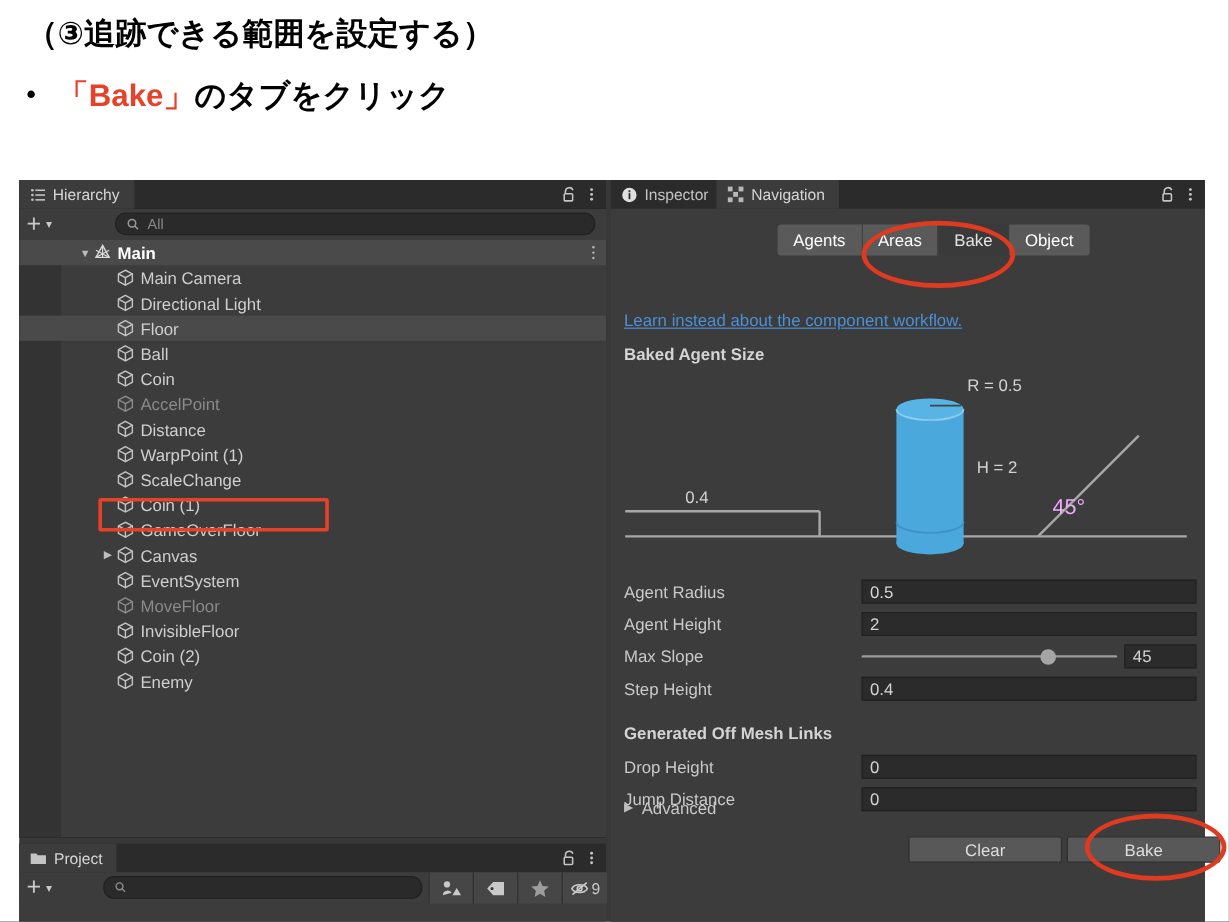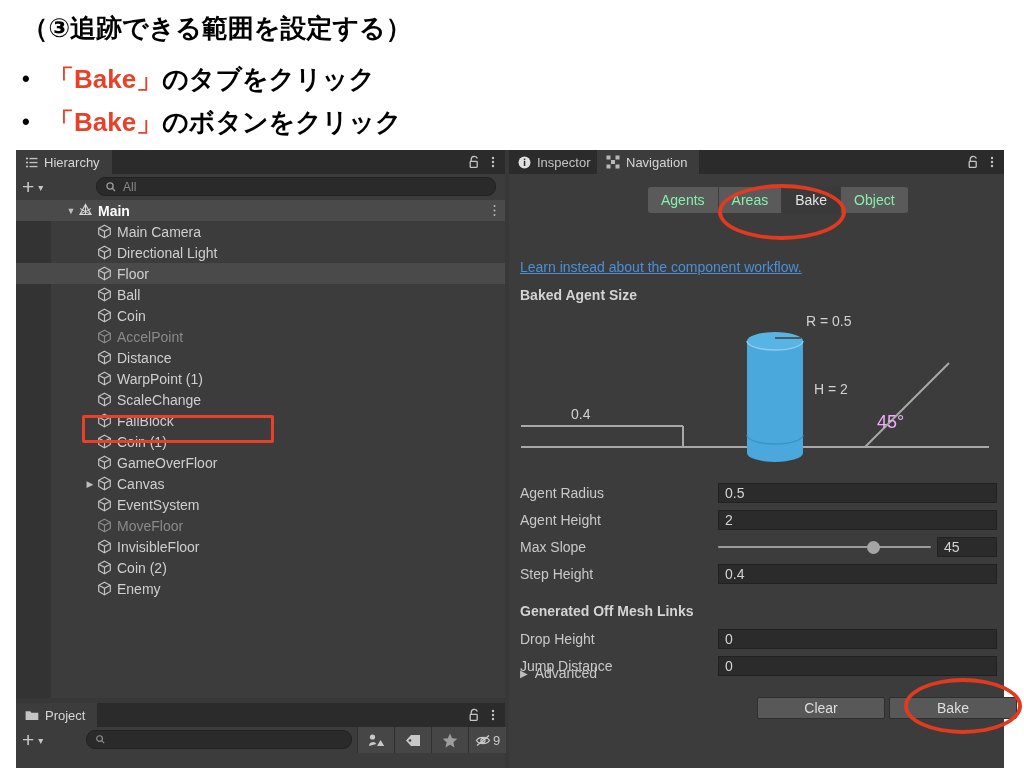--- a/index.html
+++ b/index.html
@@ -58,21 +58,21 @@
                border:1px solid #212121;border-radius:9px;display:flex;align-items:center;padding:0 8px;
                box-sizing:border-box;}
   .pbtn{position:absolute;top:0;width:36px;height:26px;background:#464646;border-left:1px solid #303030;
         display:flex;align-items:center;justify-content:center;}
   
   .insp{position:absolute;left:493px;top:0;width:495px;height:618px;background:#3c3c3c;}
   .insp-tabbar{left:0;top:0;width:495px;}
   .insp-body{position:absolute;left:0;top:24px;width:495px;height:594px;background:#3c3c3c;}
   .btngroup{position:absolute;left:139px;top:13px;height:26px;display:flex;}
   .gbtn{height:26px;padding:0 13px;display:flex;align-items:center;justify-content:center;
-        font-size:14px;color:#86efac;background:#5a5a5a;border-right:1px solid #3c3c3c;}
+        font-size:14px;color:#ffffff;background:#5a5a5a;border-right:1px solid #3c3c3c;}
   .gbtn:first-child{border-radius:3px 0 0 3px;}
   .gbtn:last-child{border-right:none;border-radius:0 3px 3px 0;}
   .gbtn.on{background:#3a3a3a;color:#e4e4e4;}
   .learnlink{position:absolute;left:11px;top:85px;font-size:14px;color:#4c8fd6;
              text-decoration:underline;white-space:nowrap;}
   .sechead{position:absolute;font-size:14px;color:#d4d4d4;font-weight:bold;white-space:nowrap;}
   .diagram{position:absolute;left:0px;top:124px;width:495px;height:180px;}
   .row{position:absolute;left:0;width:495px;height:26px;}
   .rlabel{position:absolute;left:11px;top:5px;font-size:14px;color:#c9c9c9;white-space:nowrap;}
   .field{position:absolute;height:20px;background:#2b2b2b;border:1px solid #212121;
@@ -87,21 +87,20 @@
           font-size:14px;color:#dedede;border-radius:2px;}
   .ellipse{position:absolute;border:4px solid #e03a20;border-radius:50%;pointer-events:none;}
   svg{display:block;}
 </style>
 </head>
 <body>
 
 <div class="slide-head">
   <div class="slide-line l1">（③追跡できる範囲を設定する）</div>
   <div class="slide-line l2"><span class="bullet">•</span><span class="redtx">「Bake」</span><span>のタブをクリック</span></div>
-  <div class="slide-line l3"><span class="bullet">•</span><span class="redtx">「Bake」</span><span>のボタンをクリック</span></div>
 </div>
 
 <div class="unity">
 
   <div class="hier">
     <div class="panel-tabbar hier-tabbar">
       <div class="ptab active" style="left:0;">
         <span class="ic">
           <svg width="13" height="13" viewBox="0 0 13 13">
             <circle cx="2" cy="2.5" r="1.1" fill="#c4c4c4"></circle>
@@ -258,30 +257,20 @@
             <span>ScaleChange</span>
           </div>
           <div class="trow indent2">
             <span class="tw"></span>
             <span class="gi">
               <svg width="15" height="15" viewBox="0 0 15 15">
                 <path d="M7.5 1.2 L13.3 4.3 V10.5 L7.5 13.7 L1.7 10.5 V4.3 Z" fill="none" stroke="#c2c2c2" stroke-width="1.2"></path>
                 <path d="M1.7 4.3 L7.5 7.4 L13.3 4.3 M7.5 7.4 V13.7" fill="none" stroke="#c2c2c2" stroke-width="1.2"></path>
               </svg>
             </span>
-            <span>FallBlock</span>
-          </div>
-          <div class="trow indent2">
-            <span class="tw"></span>
-            <span class="gi">
-              <svg width="15" height="15" viewBox="0 0 15 15">
-                <path d="M7.5 1.2 L13.3 4.3 V10.5 L7.5 13.7 L1.7 10.5 V4.3 Z" fill="none" stroke="#c2c2c2" stroke-width="1.2"></path>
-                <path d="M1.7 4.3 L7.5 7.4 L13.3 4.3 M7.5 7.4 V13.7" fill="none" stroke="#c2c2c2" stroke-width="1.2"></path>
-              </svg>
-            </span>
             <span>Coin (1)</span>
           </div>
           <div class="trow indent2">
             <span class="tw"></span>
             <span class="gi">
               <svg width="15" height="15" viewBox="0 0 15 15">
                 <path d="M7.5 1.2 L13.3 4.3 V10.5 L7.5 13.7 L1.7 10.5 V4.3 Z" fill="none" stroke="#c2c2c2" stroke-width="1.2"></path>
                 <path d="M1.7 4.3 L7.5 7.4 L13.3 4.3 M7.5 7.4 V13.7" fill="none" stroke="#c2c2c2" stroke-width="1.2"></path>
               </svg>
             </span>

